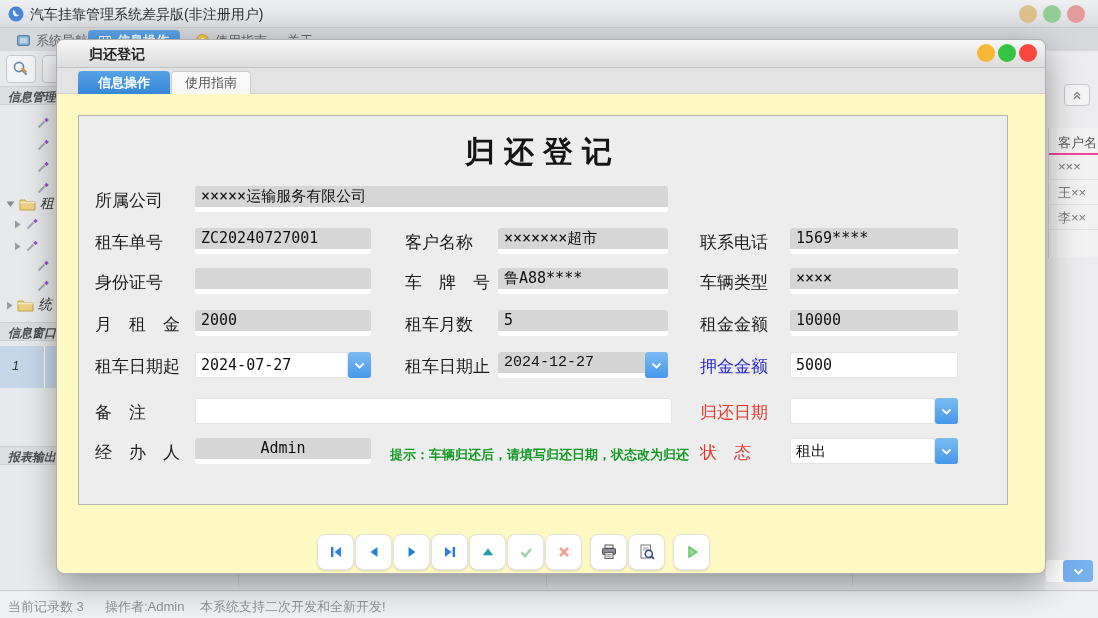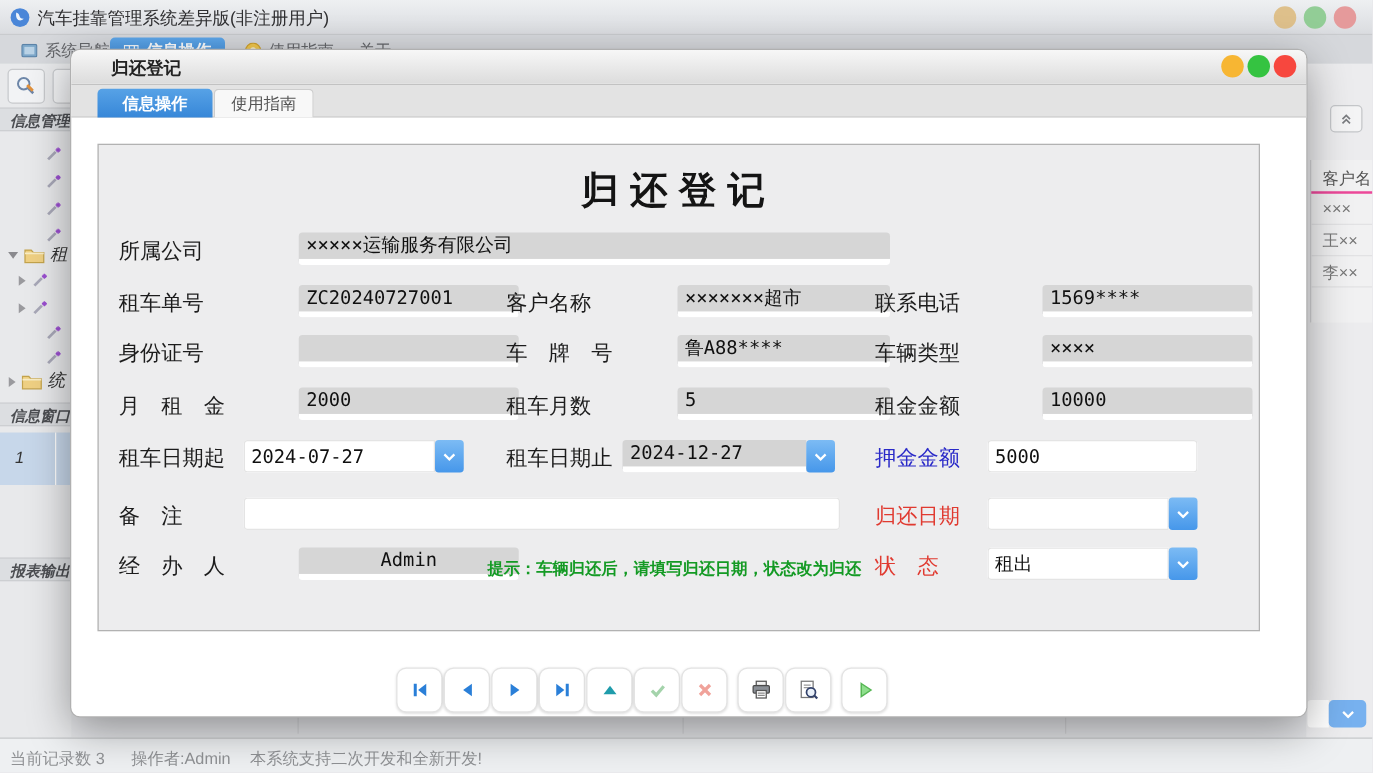--- a/index.html
+++ b/index.html
@@ -44,21 +44,21 @@
     padding:4px 0 0 9px;white-space:nowrap;}
   .mini-dd-field{position:absolute;left:1px;top:509px;width:17px;height:22px;background:#fff;border-radius:3px 0 0 3px;}
   .mini-dd{position:absolute;left:18px;top:509px;width:30px;height:22px;background:#77b1ef;
     border-radius:4px;display:flex;align-items:center;justify-content:center;}
   .ghost-strip span{position:absolute;top:574px;width:1px;height:13px;background:#d4d4d7;}
   
   .statusbar{position:absolute;left:0;bottom:0;width:1098px;height:28px;background:#eef0f2;
     border-top:1px solid #c6c8ca;}
   .statusbar span{position:absolute;top:7px;font-size:13px;color:#8f9194;}
   
-  .dialog{position:absolute;left:57px;top:40px;width:988px;height:533px;background:#ffffff;
+  .dialog{position:absolute;left:57px;top:40px;width:988px;height:533px;background:#fef9c3;
     border-radius:7px;box-shadow:0 0 0 1px #b0b0b0, 0 10px 34px rgba(0,0,0,.38);}
   .dlg-titlebar{position:absolute;left:0;top:0;width:988px;height:28px;
     background:linear-gradient(#f7f7f7,#dcdcdc);border-bottom:1px solid #c2c2c2;border-radius:7px 7px 0 0;}
   .dlg-title{position:absolute;left:32px;top:6px;font-size:14px;font-weight:bold;color:#222;}
   .d-yellow{left:920px;top:4px;background:#f7b633;}
   .d-green{left:941px;top:4px;background:#35c341;}
   .d-red{left:962px;top:4px;background:#f7473e;}
   .dlg-tabs{position:absolute;left:0;top:28px;width:988px;height:26px;background:#e3e3e3;
     border-bottom:1px solid #cfcfcf;}
   .dtab{position:absolute;top:3px;height:23px;display:flex;align-items:center;justify-content:center;
@@ -67,21 +67,21 @@
   .dtab.idle{left:114px;width:80px;background:#f8f8f8;border:1px solid #cdcdcd;border-bottom:none;color:#555;}
   .form-panel{position:absolute;left:21px;top:75px;width:930px;height:390px;
     border:1px solid #b2b2b2;background:#ededee;}
   .form-heading{position:absolute;left:21px;top:92px;width:930px;text-align:center;
     font-size:30px;font-weight:bold;letter-spacing:9px;color:#141414;}
   .flabel{position:absolute;font-size:17px;color:#1c1c1c;font-family:"Liberation Serif",serif;white-space:pre;}
   .flabel.blue{color:#2a2ac8;}
   .flabel.red{color:#e03a30;}
   .fld{position:absolute;height:26px;border-radius:3px;overflow:hidden;white-space:pre;
     font-family:"DejaVu Sans Mono",monospace;font-size:15px;color:#101010;padding:0 6px;}
-  .fld.g{background:#d6d6d6;border-bottom:5px solid #ffffff;line-height:21px;margin-left:44px;}
+  .fld.g{background:#d6d6d6;border-bottom:5px solid #ffffff;line-height:21px;}
   .fld.w{background:#ffffff;line-height:26px;box-shadow:inset 0 0 0 1px #e4e4e4;}
   .fld.num{text-align:left;}
   .combo{position:absolute;height:26px;}
   .combo .cfld{position:absolute;left:0;top:0;height:26px;border-radius:3px 0 0 3px;
     font-family:"DejaVu Sans Mono",monospace;font-size:15px;color:#101010;padding:0 6px;white-space:pre;overflow:hidden;}
   .combo .cfld.g{background:#d4d4d4;border-bottom:5px solid #fff;line-height:21px;}
   .combo .cfld.w{background:#ffffff;line-height:26px;box-shadow:inset 0 0 0 1px #e4e4e4;}
   .combo .cbtn{position:absolute;right:0;top:0;width:23px;height:26px;border-radius:3px;
     background:linear-gradient(#7cbbf4,#4697ea);display:flex;align-items:center;justify-content:center;}
   .hint{position:absolute;left:333px;top:406px;font-size:13px;font-weight:bold;color:#149a24;}
@@ -360,21 +360,21 @@
   <div class="combo" style="left:138px;top:312px;width:176px;">
     <div class="cfld w" style="width:153px;">2024-07-27</div>
     <div class="cbtn">
       <svg width="11" height="7" viewBox="0 0 11 7">
           <path d="M1.5 1.5 L5.5 5.5 L9.5 1.5" fill="none" stroke="#fff" stroke-width="1.8"></path>
         </svg>
     </div>
   </div>
   <span class="flabel" style="left:348px;top:315px;">租车日期止</span>
   <div class="combo" style="left:441px;top:312px;width:170px;">
-    <div class="cfld g" style="width:147px;">2024-12-27</div>
+    <div class="cfld g" style="width:147px;font-family:Liberation Mono, monospace;">2024-12-27</div>
     <div class="cbtn">
       <svg width="11" height="7" viewBox="0 0 11 7">
           <path d="M1.5 1.5 L5.5 5.5 L9.5 1.5" fill="none" stroke="#fff" stroke-width="1.8"></path>
         </svg>
     </div>
   </div>
   <span class="flabel blue" style="left:643px;top:315px;">押金金额</span>
   <div class="fld w num" style="left:733px;top:312px;width:168px;">5000</div>
 
   <span class="flabel" style="left:38px;top:361px;">备　注</span>

